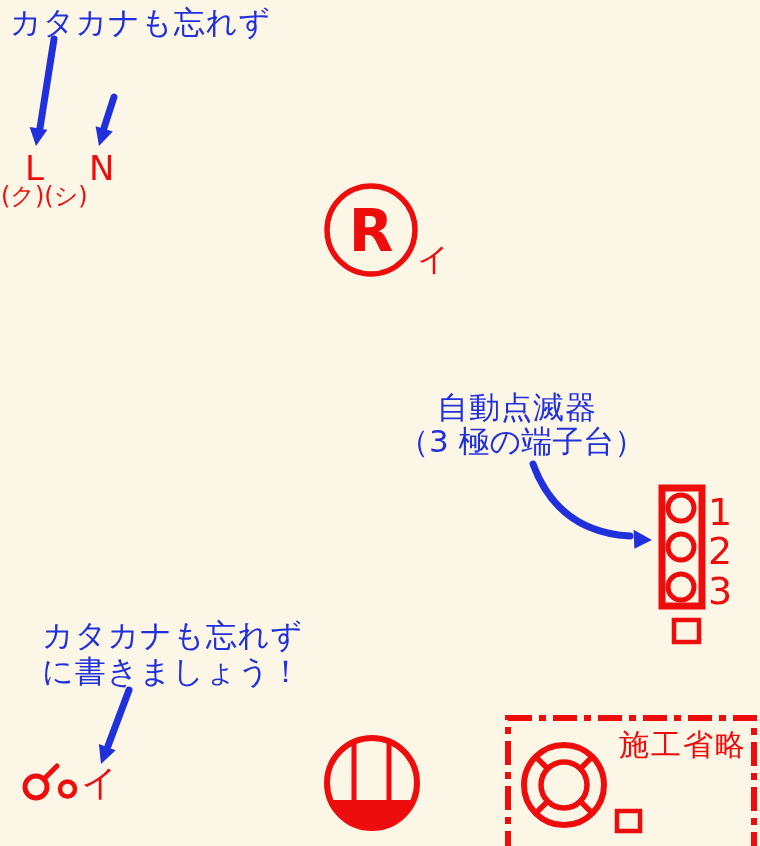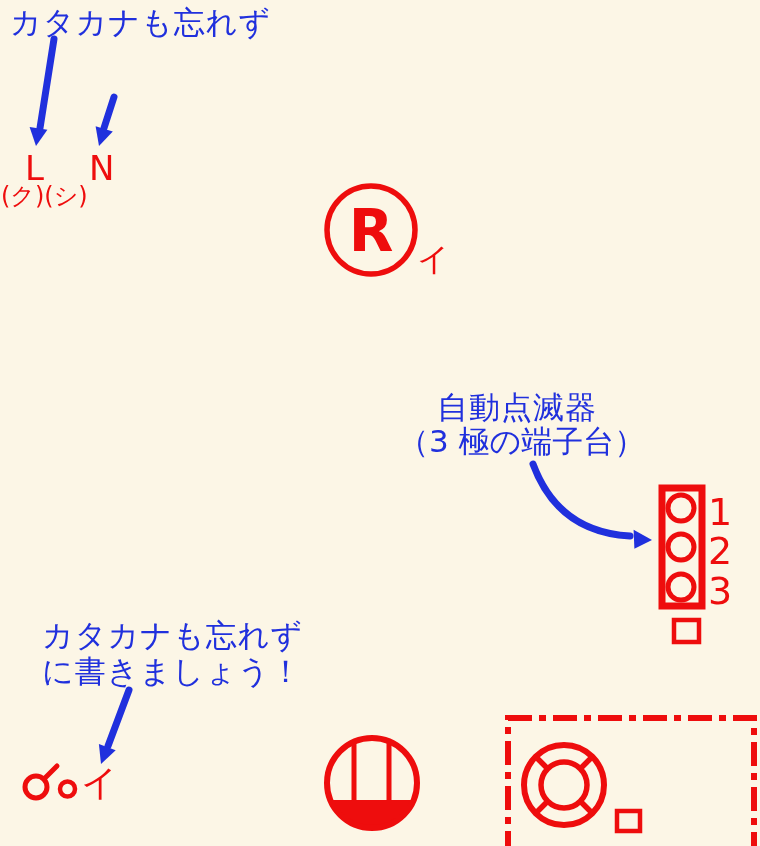--- a/index.html
+++ b/index.html
@@ -114,14 +114,15 @@
   <div class="t red" style="left:708px;top:530px;font-size:38px;">2</div>
 
   <div class="t red" style="left:708px;top:570px;font-size:38px;">3</div>
 
   <div class="t blue" style="left:42px;top:618px;font-size:31px;letter-spacing:1px;text-align:right;">カタカナも忘れず</div>
 
   <div class="t blue" style="left:42px;top:654px;font-size:31px;letter-spacing:1px;">に書きましょう！</div>
 
   <div class="t red" style="left:81px;top:763px;font-size:36px;">イ</div>
 
+  <div class="t red" style="left:619px;top:728px;font-size:30px;letter-spacing:2px;">施工省略</div>
 
 </div>
 
 </body></html>

